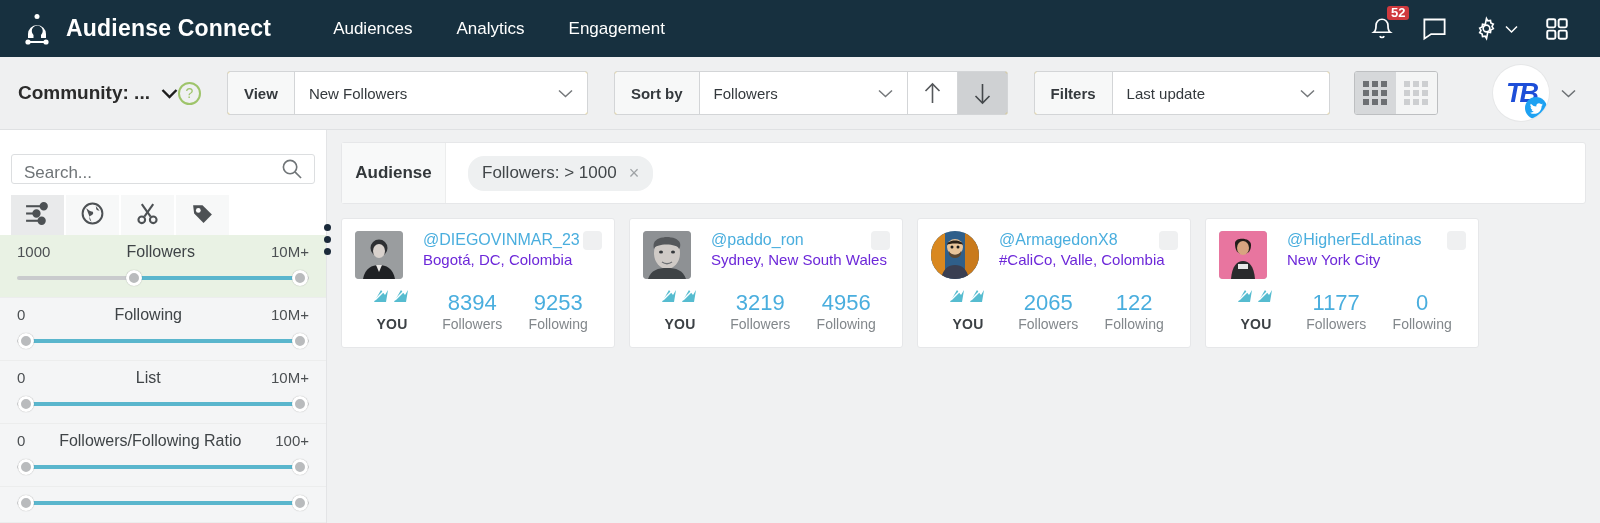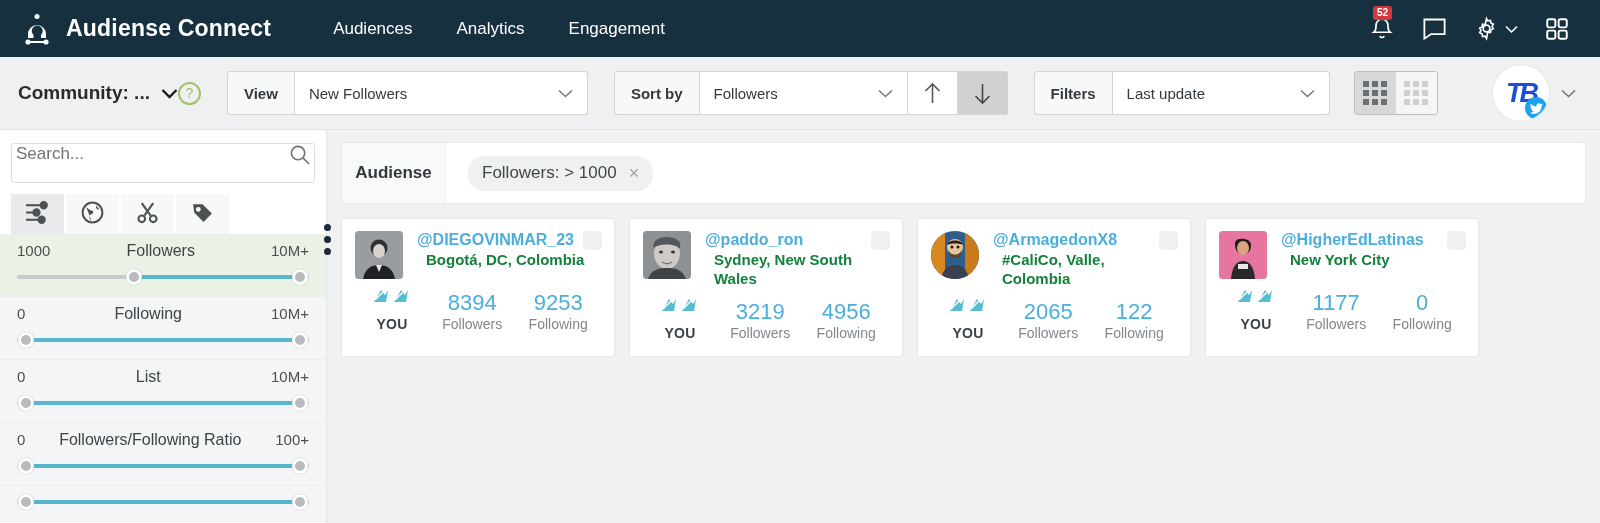--- a/index.html
+++ b/index.html
@@ -20,22 +20,22 @@
   .brand-title {
     color: #ffffff; font-size: 23px; font-weight: bold; letter-spacing: .2px;
   }
   .nav-links { display: flex; align-items: center; margin-left: 62px; gap: 44px; }
   .nav-link {
     color: #ffffff; font-size: 17px; cursor: pointer; white-space: nowrap;
   }
   .nav-right { margin-left: auto; display: flex; align-items: center; gap: 26px; padding-right: 8px;}
   .nav-icon { position: relative; cursor: pointer; display: flex; align-items: center; }
   .badge {
-    position: absolute; top: -10px; left: 4px;
-    background: #d0393e; color: #fff; font-size: 10px; font-weight: bold;
+    position: absolute; top: -10px; left: 18px;
+    background: #d0393e; color: #fff; font-size: 13px; font-weight: bold;
     border-radius: 3px; padding: 1px 4px; line-height: 12px;
   }
   .gear-wrap { display: flex; align-items: center; gap: 6px; cursor: pointer; }
 
   
   .toolbar {
     height: 73px; background: #eff0f1;
     display: flex; align-items: center; padding: 0 18px;
     border-bottom: 1px solid #dfe1e3;
   }
@@ -104,23 +104,23 @@
 
   
   .body { display: flex; height: 393px; background: #f0f1f2; }
 
   
   .sidebar {
     width: 327px; background: #ffffff; border-right: 1px solid #e3e4e6;
     display: flex; flex-direction: column; position: relative;
   }
   .search-box {
-    margin: 13px 11px 11px 11px; height: 40px;
+    margin: 24px 11px 11px 11px; height: 40px;
     border: 1px solid #dcdee0; border-radius: 3px;
-    display: flex; align-items: flex-start; padding: 0 4px;
+    display: flex; align-items: flex-end; padding: 0 12px;
   }
   .search-box input {
     border: none; outline: none; flex: 1; font-size: 17px;
     color: #44484b; font-family: "Liberation Sans", sans-serif; background: transparent;
   }
   .search-box input::placeholder { color: #6f7477; }
   .tabbar { display: flex; padding-left: 11px; gap: 2px; }
   .tab-icon {
     width: 53px; height: 40px; background: #f7f8f8;
     display: flex; align-items: center; justify-content: center; cursor: pointer;
@@ -173,32 +173,32 @@
     padding: 7px 14px; display: flex; align-items: center; gap: 12px;
     font-size: 17px; color: #42474a; cursor: pointer;
   }
   .chip-x { color: #9fa3a6; font-size: 18px; cursor: pointer; }
 
   .cards { display: flex; gap: 14px; }
   .card {
     width: 274px; background: #ffffff; border: 1px solid #e6e7e9; border-radius: 3px;
     padding: 12px 13px 15px 13px; position: relative;
   }
-  .card-top { display: flex; gap: 14px; font-weight: bold; }
+  .card-top { display: flex; gap: 20px; }
   .av {
     width: 48px; height: 48px; border-radius: 4px; flex: 0 0 48px;
     overflow: hidden; position: relative; background: #b9bdc0;
   }
   .av.round { border-radius: 50%; }
   .card-id { flex: 1; min-width: 0; }
   .handle {
     color: #4aaede; font-size: 16px; white-space: nowrap; overflow: hidden;
     text-overflow: ellipsis; cursor: pointer; display: block;
   }
-  .location { color: #15803d; font-size: 15px; line-height: 19px; margin-top: 1px; margin-left: 9px; }
+  .location { color: #6d28d9; font-size: 15px; line-height: 19px; margin-top: 1px; }
   .card-check {
     position: absolute; top: 12px; right: 12px;
     width: 19px; height: 19px; border-radius: 4px; background: #eff0f1;
     cursor: pointer;
   }
   .card-bottom { display: flex; align-items: flex-end; margin-top: 9px; }
   .rel {
     width: 74px; flex: 0 0 74px; display: flex; flex-direction: column;
     align-items: center; gap: 4px;
   }

